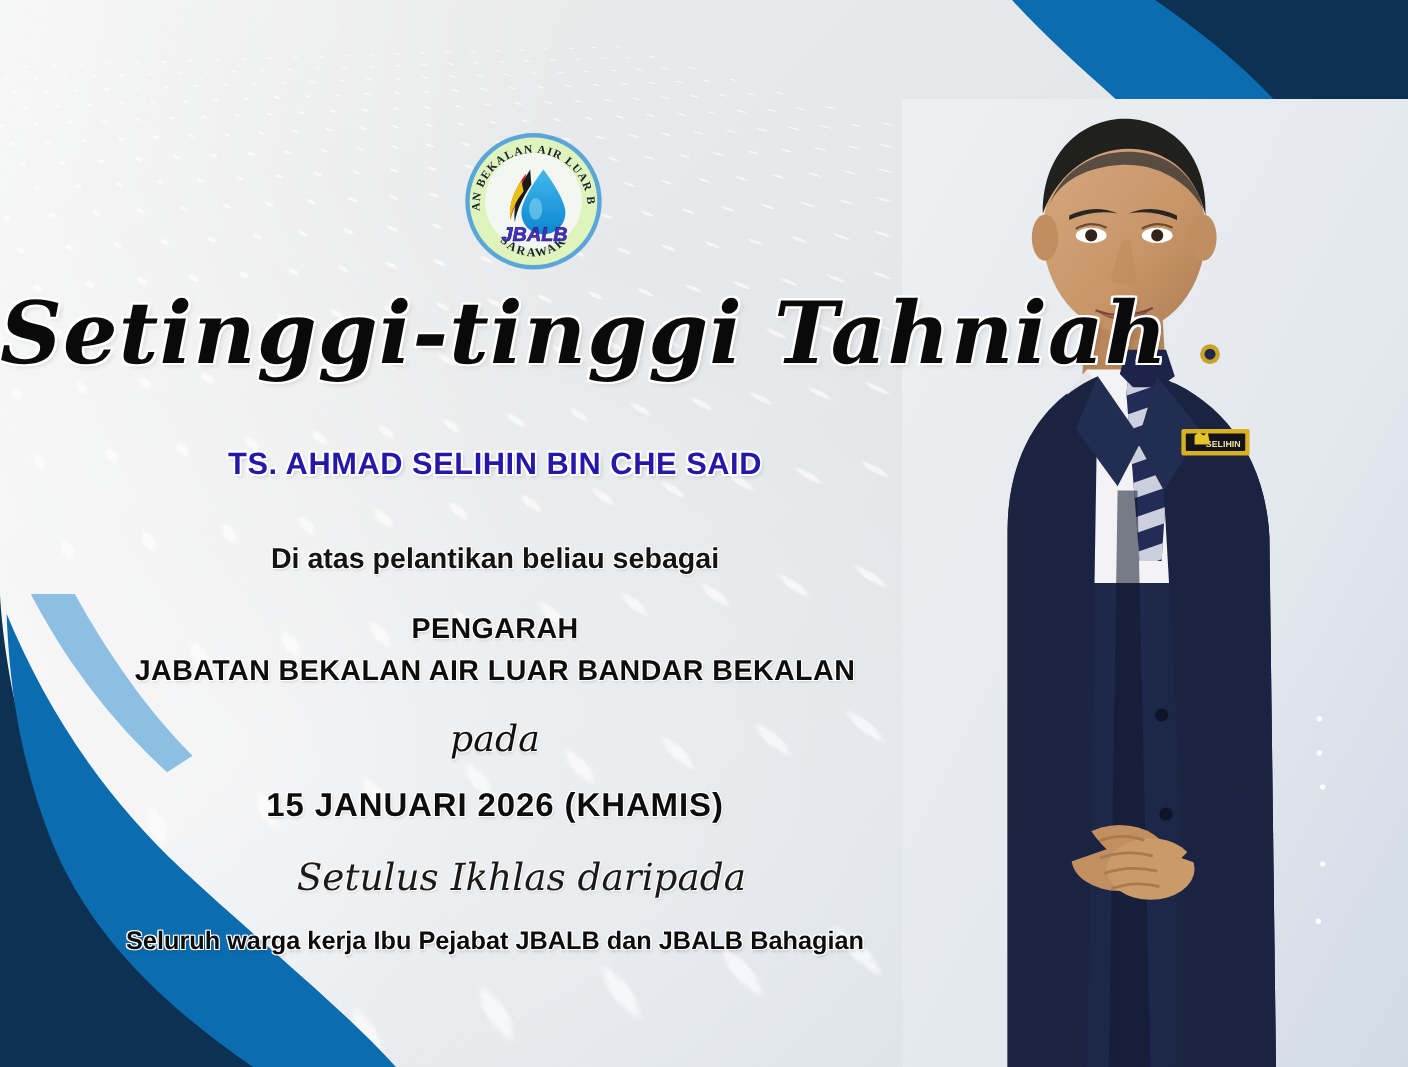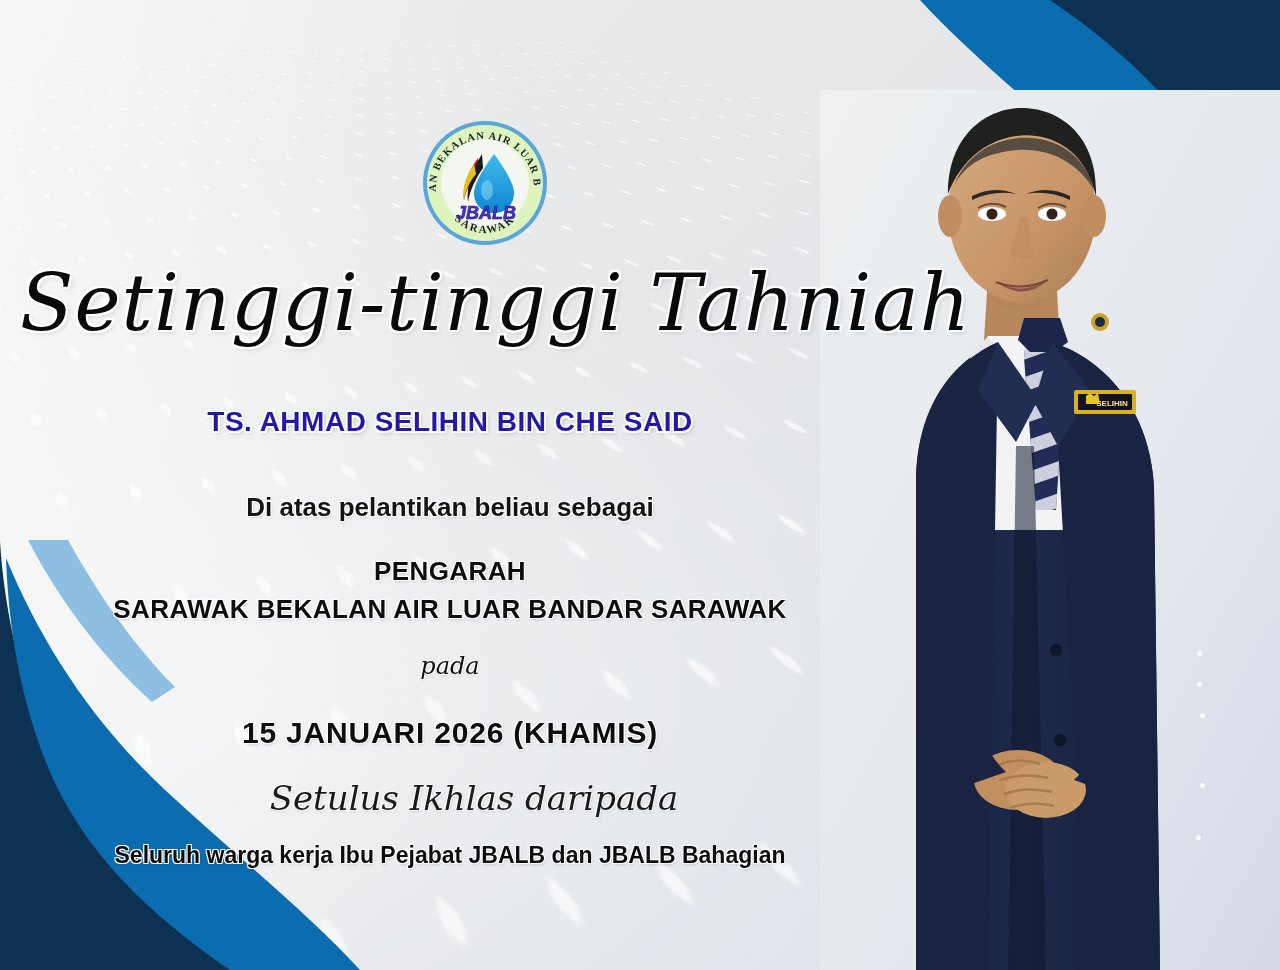--- a/index.html
+++ b/index.html
@@ -85,29 +85,28 @@
     width: 900px;
     text-align: center;
   }
   .script-title {
     position: absolute;
     left: 0; right: 0;
     top: 258px;
     font-family: "DejaVu Serif", serif;
     font-style: italic;
     font-size: 78px;
-    font-weight: 400;
+    font-weight: 700;
     color: #0a0a0a;
     letter-spacing: 1px;
     white-space: nowrap;
     text-shadow:
       2px 0 0 #fff, -2px 0 0 #fff, 0 2px 0 #fff, 0 -2px 0 #fff,
       2px 2px 0 #fff, -2px -2px 0 #fff, 2px -2px 0 #fff, -2px 2px 0 #fff,
       3px 3px 5px rgba(0,0,0,0.12);
-    margin-left: 20px;
   }
   .honoree {
     position: absolute;
     left: 0; right: 0;
     top: 406px;
     font-size: 28px;
     font-weight: bold;
     color: #2318a8;
     letter-spacing: 0.5px;
     white-space: nowrap;
@@ -145,21 +144,21 @@
     letter-spacing: 0.4px;
     white-space: nowrap;
     text-shadow: 1px 1px 0 #fff, -1px -1px 0 #fff, 1px -1px 0 #fff, -1px 1px 0 #fff, 1px 2px 3px rgba(0,0,0,0.15);
   }
   .pada {
     position: absolute;
     left: 0; right: 0;
     top: 652px;
     font-family: "DejaVu Serif", serif;
     font-style: italic;
-    font-size: 24px;
+    font-size: 33px;
     color: #111;
     text-shadow: 1px 1px 0 #fff, -1px -1px 0 #fff, 1px 2px 3px rgba(0,0,0,0.12);
   }
   .date {
     position: absolute;
     left: 0; right: 0;
     top: 716px;
     font-size: 30px;
     font-weight: bold;
     color: #0d0d0d;
@@ -347,20 +346,20 @@
 
       <text x="66" y="101" font-family="'Liberation Sans', sans-serif" font-size="18" font-style="italic" font-weight="bold" fill="#4b2fc9" text-anchor="middle" stroke="#1a1a6e" stroke-width="0.6">JBALB</text>
     </svg>
   </div>
 
   <div class="content">
     <div class="script-title">Setinggi-tinggi Tahniah</div>
     <div class="honoree">TS. AHMAD SELIHIN BIN CHE SAID</div>
     <div class="subline">Di atas pelantikan beliau sebagai</div>
     <div class="position-1">PENGARAH</div>
-    <div class="position-2">SARAWAK BEKALAN AIR LUAR BANDAR SARAWAK</div>
+    <div class="position-2">JABATAN BEKALAN AIR LUAR BANDAR BEKALAN</div>
     <div class="pada">pada</div>
     <div class="date">15 JANUARI 2026 (KHAMIS)</div>
     <div class="from-script">Setulus Ikhlas daripada</div>
     <div class="from-who">Seluruh warga kerja Ibu Pejabat JBALB dan JBALB Bahagian</div>
   </div>
 
 </div>
 
 </body></html>

